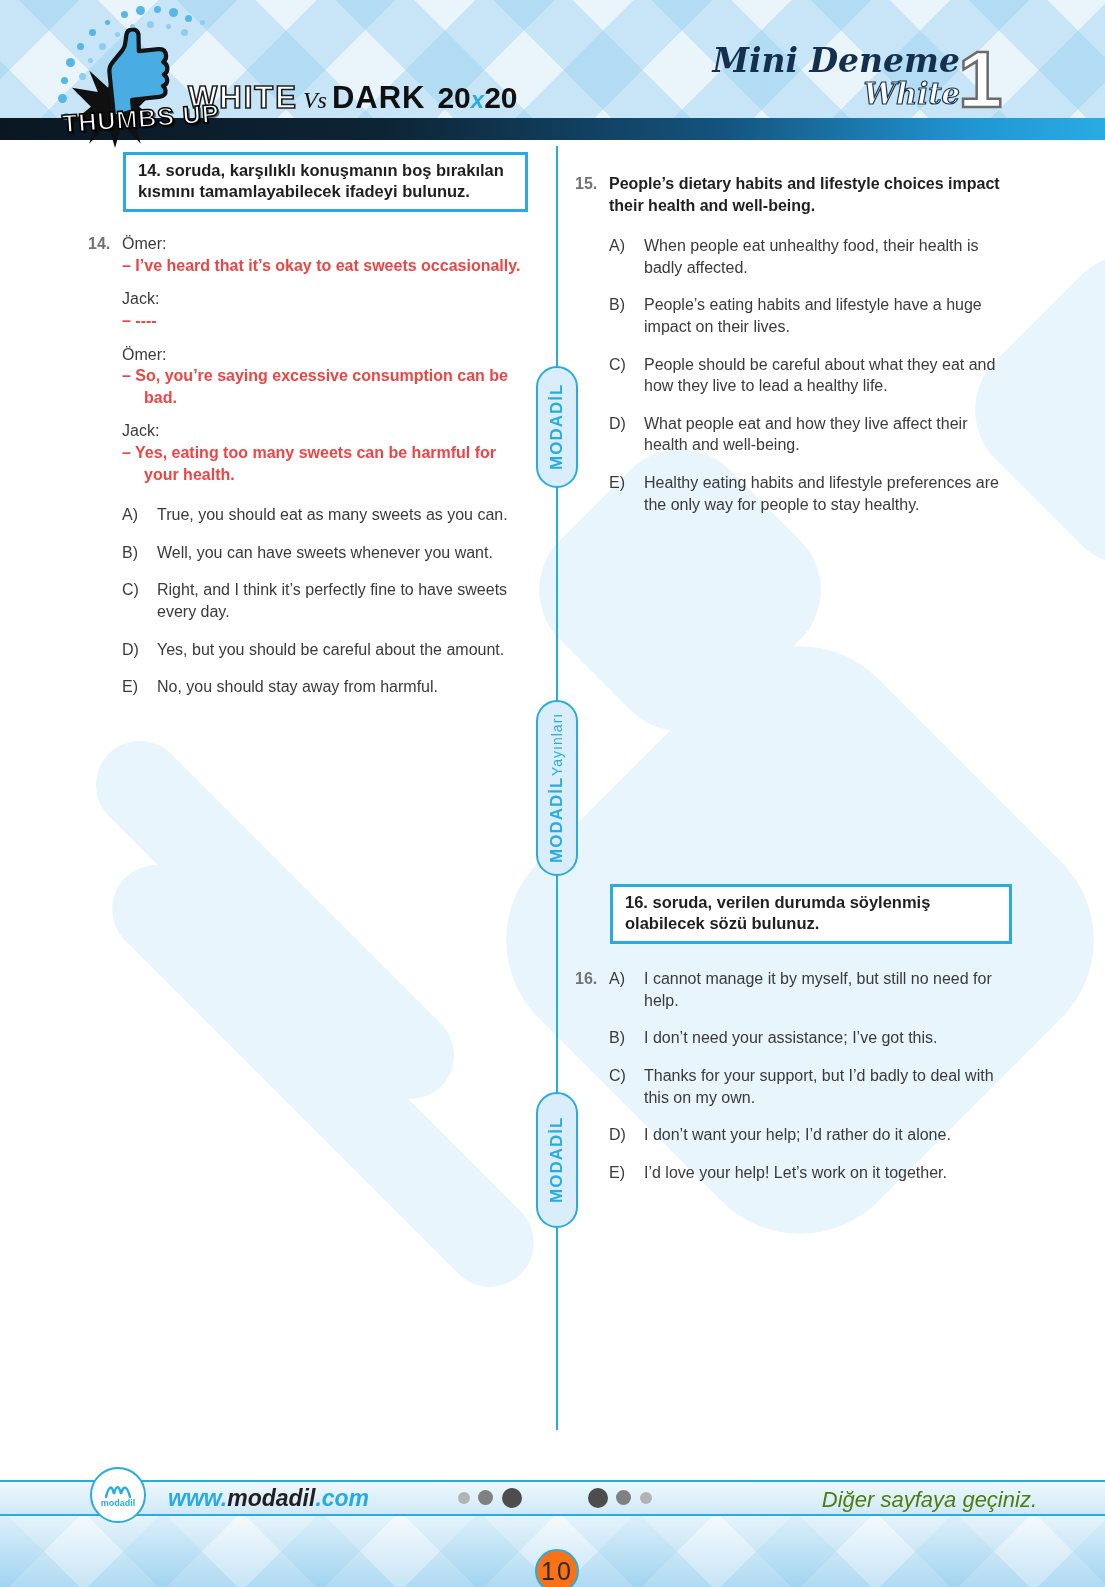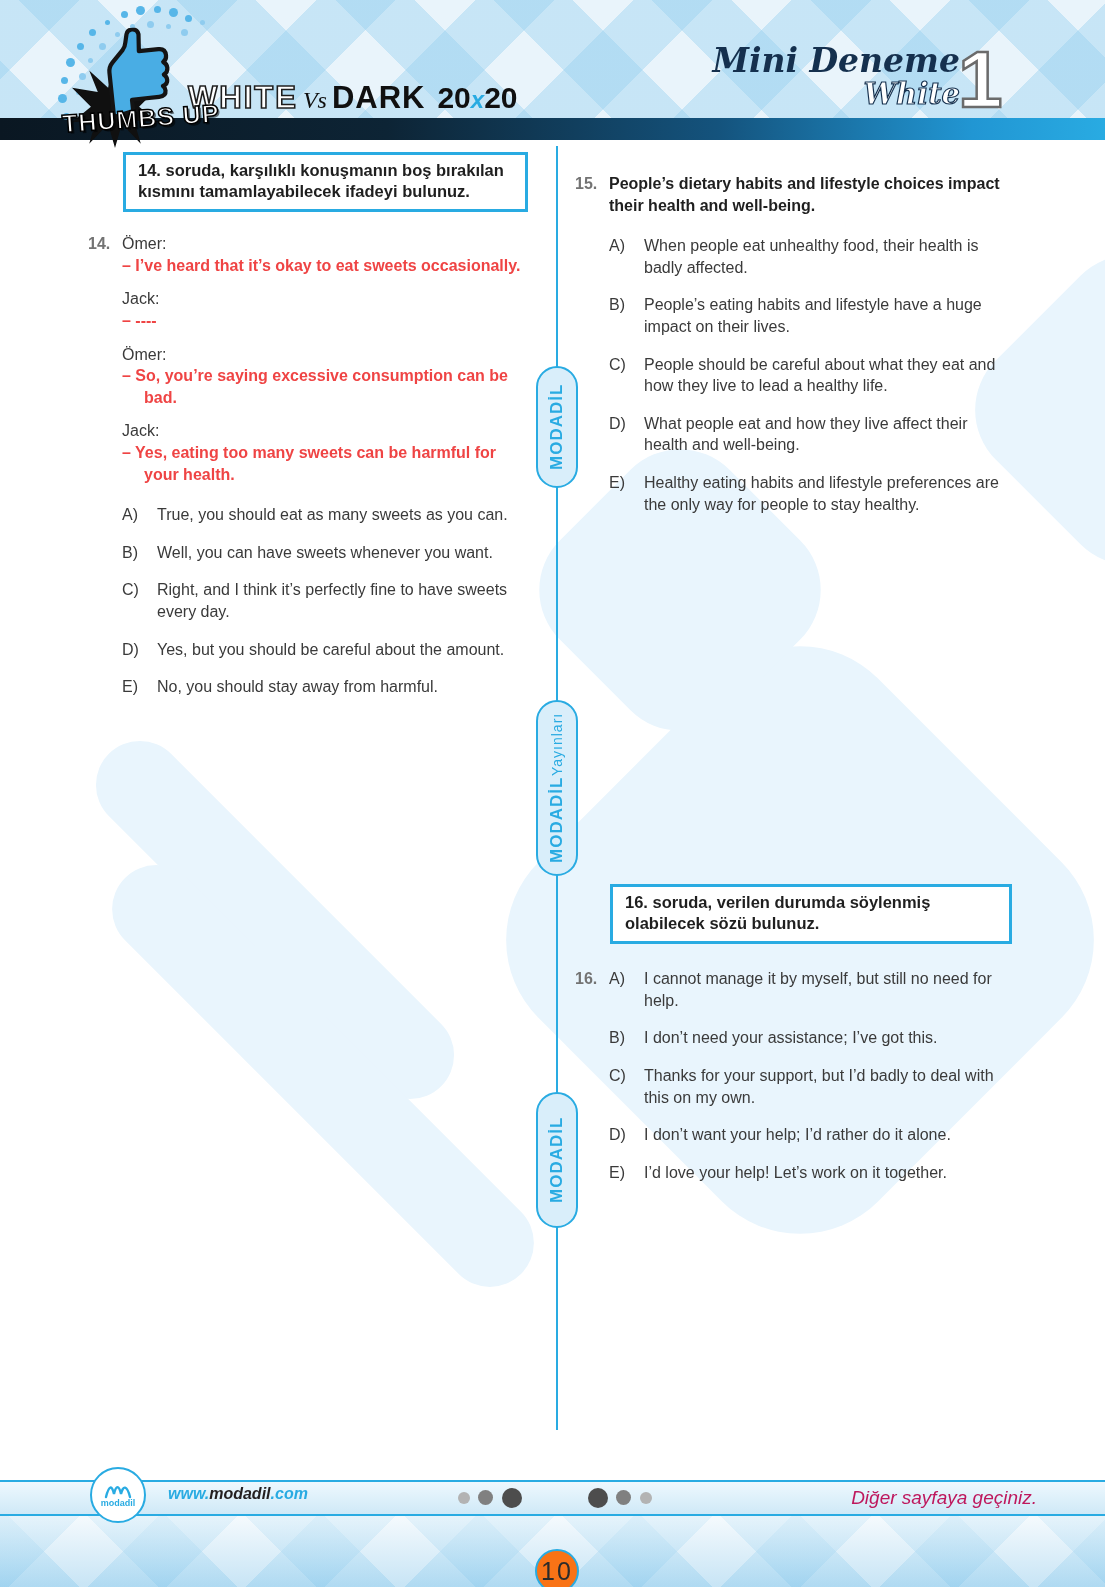--- a/index.html
+++ b/index.html
@@ -76,27 +76,27 @@
   .opt-text { flex:1; }
   
   .footer-bar { position:absolute; left:0; top:1480px; width:1105px; height:36px; z-index:4;
     background:linear-gradient(180deg,#eef8fe,#cfe9f7);
     border-top:2px solid #29abe2; border-bottom:2px solid #29abe2; }
   .footer-logo { position:absolute; left:90px; top:1467px; width:56px; height:56px; border-radius:50%;
     background:#fff; border:2px solid #29abe2; z-index:5; display:flex; flex-direction:column;
     align-items:center; justify-content:center; }
   .footer-logo .lbl { font-size:9px; font-weight:700; color:#29abe2; margin-top:-1px; }
   .url { position:absolute; left:168px; top:1485px; z-index:5; font-style:italic; font-weight:700;
-    font-size:16px; white-space:nowrap; }
+    font-size:23px; white-space:nowrap; }
   .url .b { color:#29abe2; } .url .d { color:#231f20; }
   .dot { position:absolute; border-radius:50%; z-index:5; }
   .page-badge { position:absolute; left:535px; top:1549px; width:44px; height:44px; border-radius:50%;
     background:#f97316; border:2.5px solid #29abe2; z-index:6; display:flex; align-items:center;
     justify-content:center; font-size:25px; color:#2b2b2b; letter-spacing:2px; }
-  .note { position:absolute; right:68px; top:1487px; z-index:5; font-style:italic; font-size:19px; color:#be185d; }
+  .note { position:absolute; right:68px; top:1487px; z-index:5; font-style:italic; font-size:22px; color:#4d7c0f; }
   .bottom-strip { position:absolute; left:0; top:1516px; width:1105px; height:71px; z-index:2; }
   .bottom-strip::after { content:""; position:absolute; inset:0;
     background:linear-gradient(180deg, rgba(255,255,255,.55), rgba(120,192,232,.30)); }
 </style>
 </head>
 <body>
 
 <div class="header diamond-bg">
   <div class="series">
     <span class="w-white">WHITE</span>

